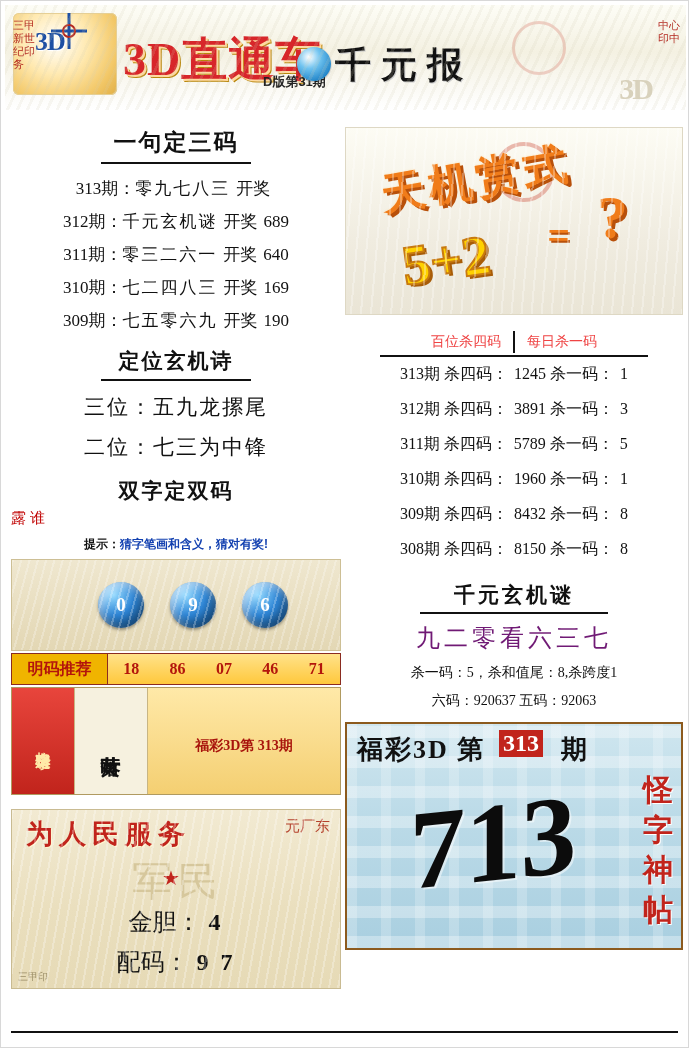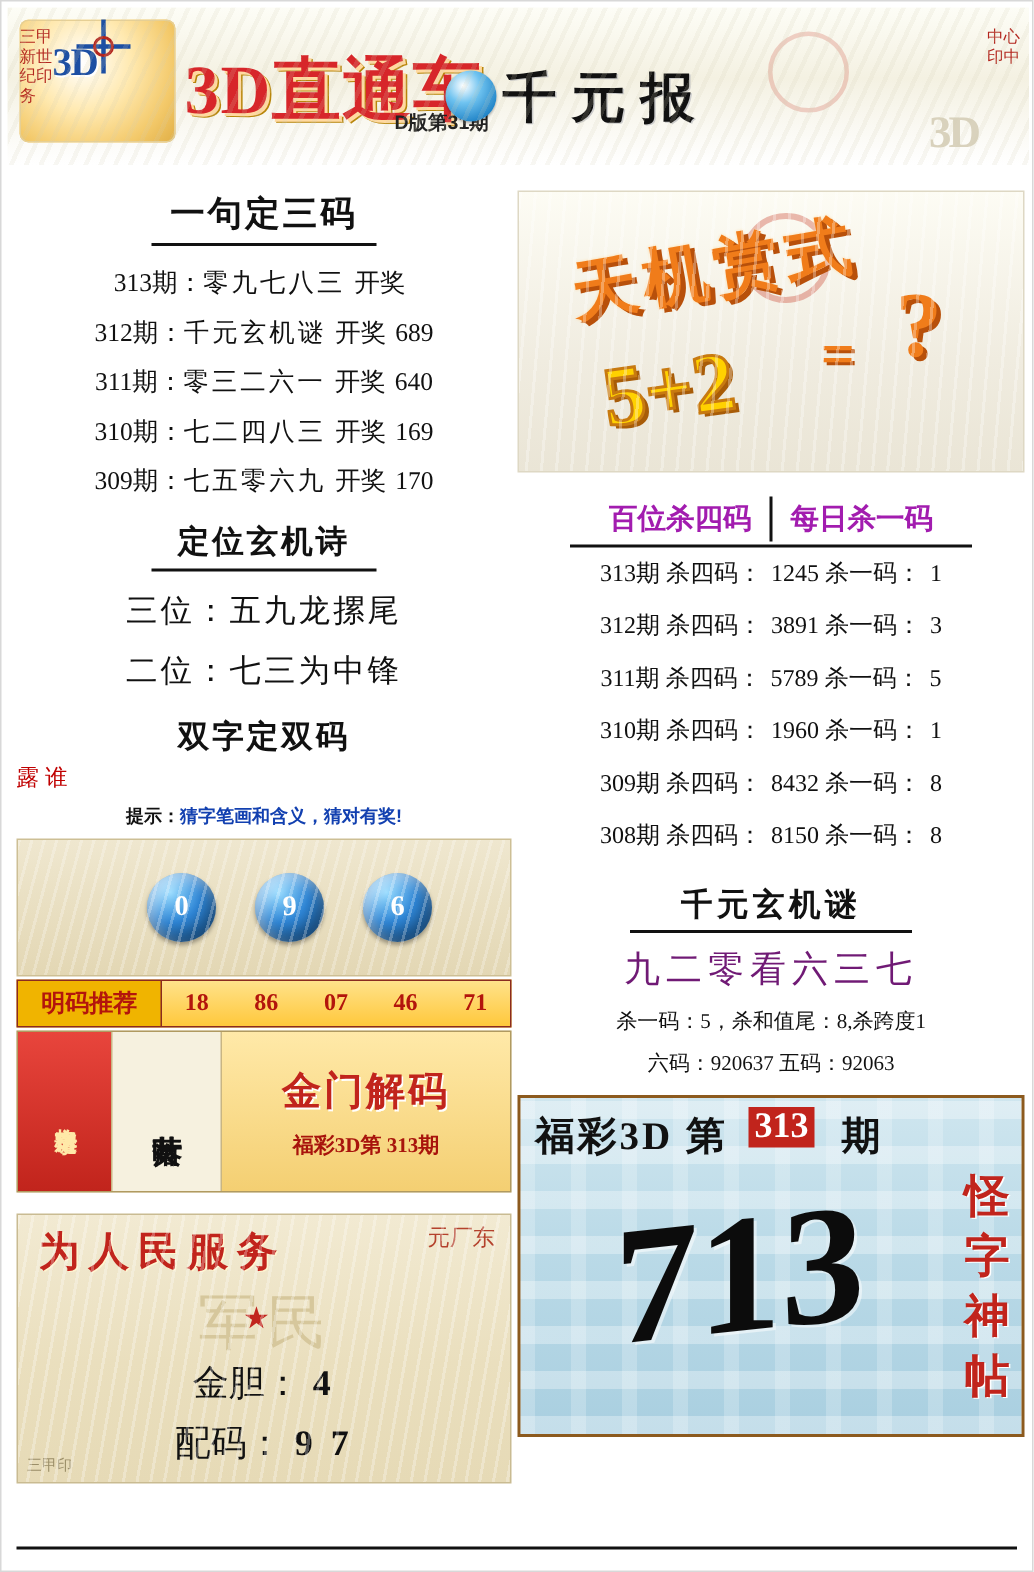--- a/index.html
+++ b/index.html
@@ -298,21 +298,21 @@
     position:absolute; left:148px; top:14px; width:60px; height:60px;
     border-radius:50%; border:4px solid rgba(200,60,40,.35);
   }
 
   
   .kill-head{
     display:flex; justify-content:center; align-items:stretch;
     margin-top:16px;
   }
   .kill-head div{
-    font-size:19px; font-weight:bold; color:#a21caf;
+    font-size:14px; font-weight:normal; color:#ef4444;
     font-family:"Liberation Serif", serif;
     padding:2px 12px;
   }
   .kill-head .sep{ border-left:2px solid #111; border-right:0; padding:2px 0; }
   .kill-underline{ height:2px; background:#111; width:268px; margin:2px auto 0; }
   .kill-row{
     text-align:center; font-size:16px; color:#111;
     font-family:"Liberation Serif", serif; padding:7px 0;
   }
   .kill-row .g{ margin-right:6px;text-align:right; }
@@ -424,21 +424,21 @@
       <div class="line-row">
         <span>312期：</span><span class="num">千元玄机谜</span><span class="kj">开奖</span><span class="kj">689</span>
       </div>
       <div class="line-row">
         <span>311期：</span><span class="num">零三二六一</span><span class="kj">开奖</span><span class="kj">640</span>
       </div>
       <div class="line-row">
         <span>310期：</span><span class="num">七二四八三</span><span class="kj">开奖</span><span class="kj">169</span>
       </div>
       <div class="line-row">
-        <span>309期：</span><span class="num">七五零六九</span><span class="kj">开奖</span><span class="kj">170</span>
+        <span>309期：</span><span class="num">七五零六九</span><span class="kj">开奖</span><span class="kj">190</span>
       </div>
     </div>
 
     <div class="sec-title t2">定位玄机诗</div>
     <div class="sec-underline"></div>
 
     <div>
       <div class="poem-row">三位：五九龙摞尾</div>
       <div class="poem-row">二位：七三为中锋</div>
     </div>
@@ -468,21 +468,20 @@
     </div>
 
     <div class="jinmen">
       <div class="jm-left">
         <span>定格字谜</span>
       </div>
       <div class="jm-mid">
         <span>黄叶落</span>
       </div>
       <div class="jm-right">
-        <div class="jm-title">金门解码</div>
         <div class="jm-sub">福彩3D第 313期</div>
       </div>
     </div>
 
     <div class="poster">
       <div class="poster-cal">为人民服务</div>
       <div class="poster-right-cal">元厂东</div>
       <div class="poster-ghost">军民</div>
       <div class="poster-star">★</div>
       <div class="poster-kv k1">

